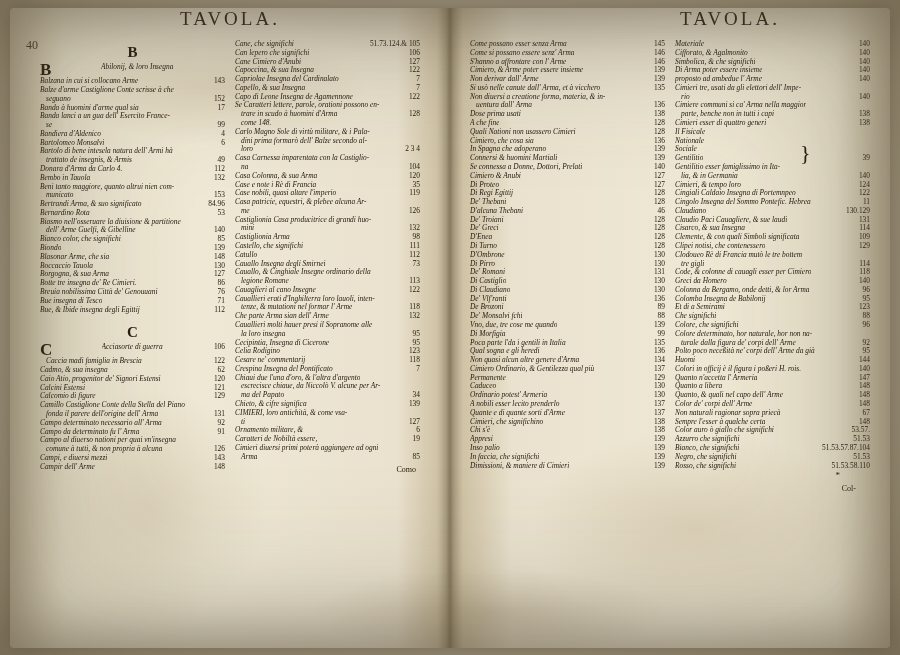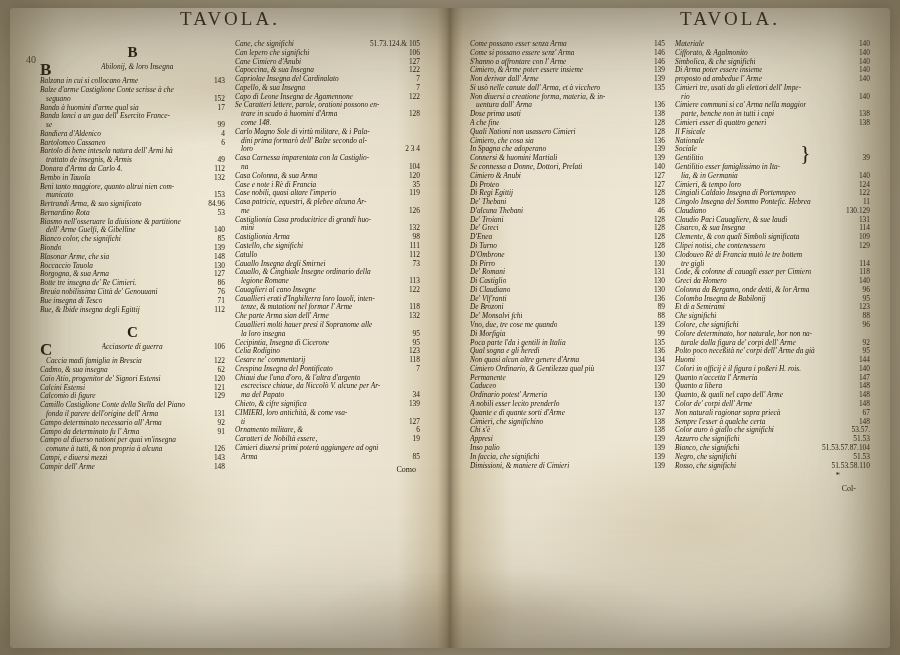--- a/index.html
+++ b/index.html
@@ -40,21 +40,21 @@
   .page-col{position:absolute;top:8px;}
   .left-page{left:40px;width:380px;height:620px;}
   .right-page{left:470px;width:400px;height:620px;}
 
   .head{
     text-align:center;font-size:19px;letter-spacing:3px;
     font-family:"Liberation Serif", serif;
     color:#2c2115;margin-bottom:10px;
   }
   .folio{
-    position:absolute;font-size:10px;color:#4a3b28;margin-top:16px;
+    position:absolute;font-size:12px;color:#4a3b28;
   }
   .cols{display:flex;gap:10px;}
   .col{width:185px;}
   .col.r{width:195px;}
   .sectionletter{
     text-align:center;font-size:15px;font-weight:bold;color:#2b2014;
     margin:4px 0 2px 0;font-family:"Liberation Serif",serif;
   }
   .entry{
     display:flex;justify-content:space-between;align-items:flex-start;
@@ -130,21 +130,21 @@
             </div>
             <div class="entry cont">
               <span class="t">se</span>
               <span class="n">99</span>
             </div>
             <div class="entry">
               <span class="t">Bandiera d'Aldenico</span>
               <span class="n">4</span>
             </div>
             <div class="entry">
-              <span class="t">Bartolomeo Cassaneo</span>
+              <span class="t">Bartolomeo Monsalvi</span>
               <span class="n">6</span>
             </div>
             <div class="entry">
               <span class="t">Bartolo di bene intesela natura dell' Armi hà</span>
               <span class="n"></span>
             </div>
             <div class="entry cont">
               <span class="t">trattato de insegnis, &amp; Armis</span>
               <span class="n">49</span>
             </div>

